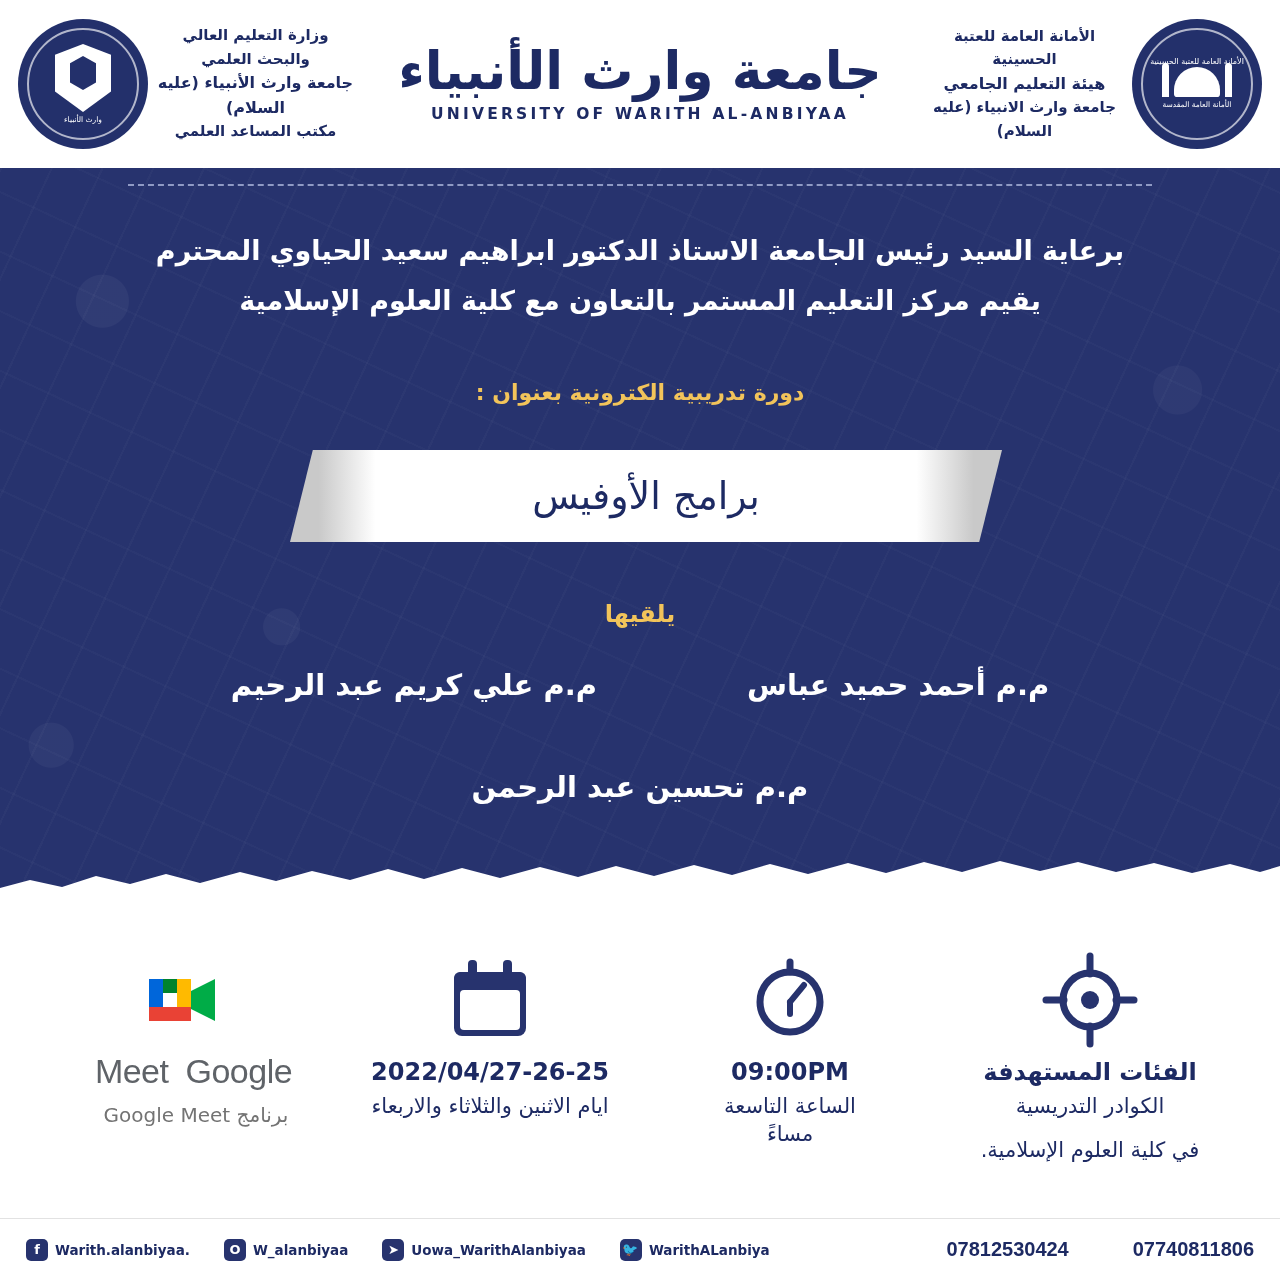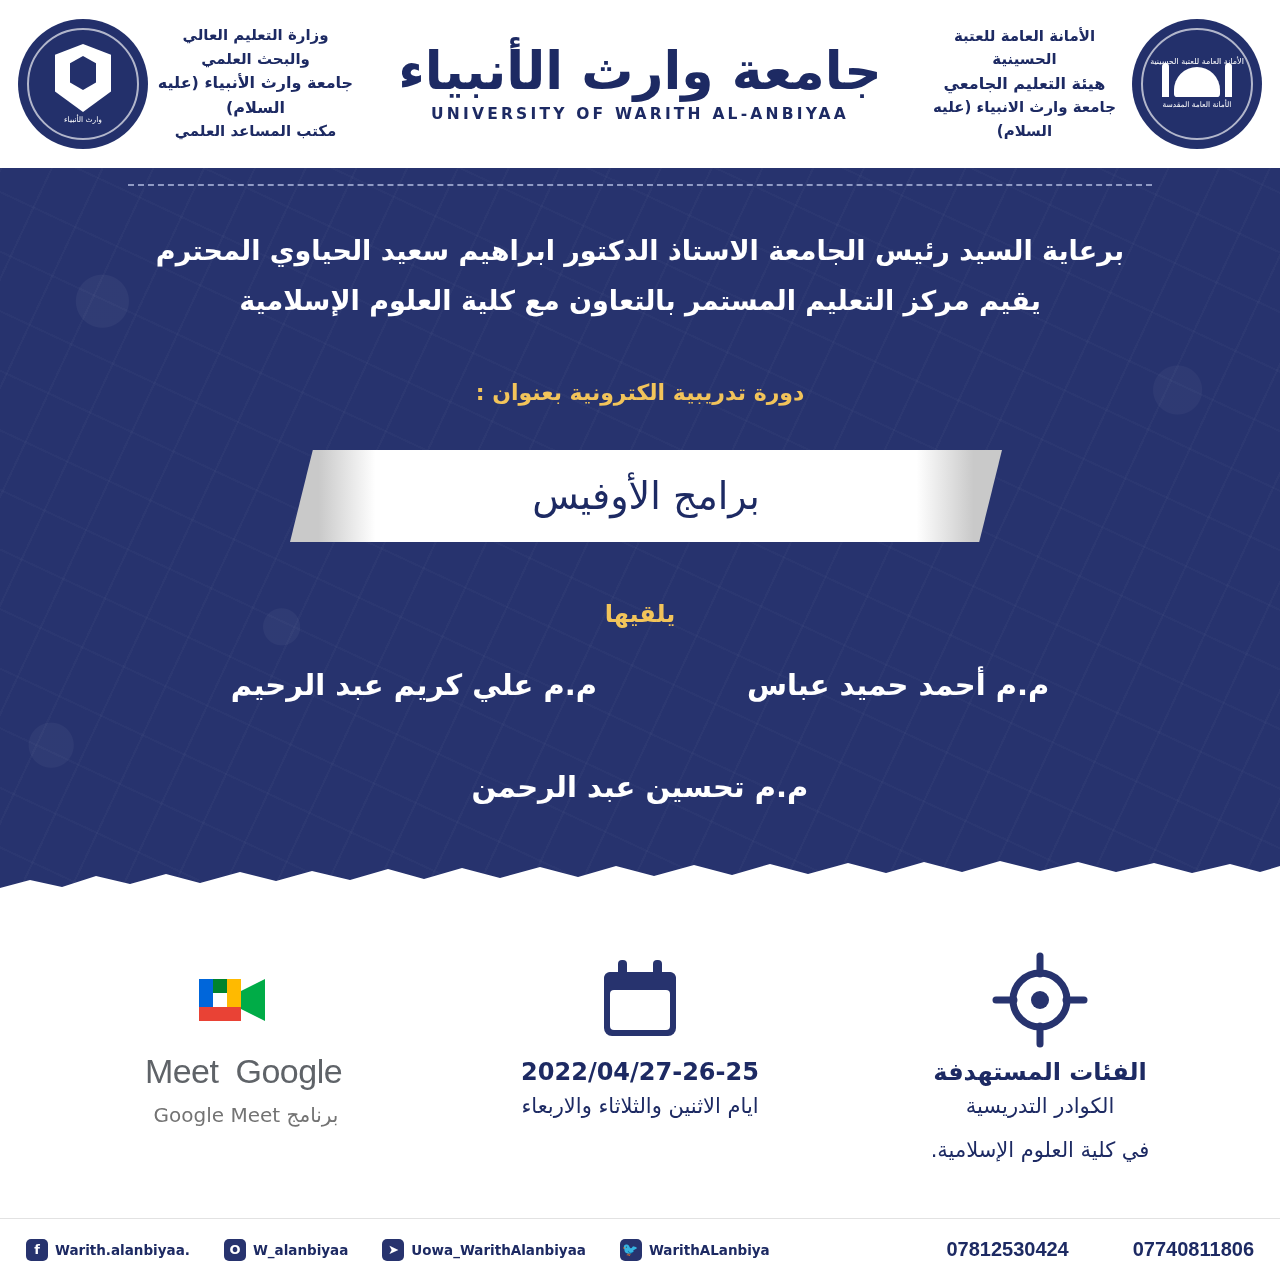--- a/index.html
+++ b/index.html
@@ -305,20 +305,33 @@
           <line x1="48" y1="74" x2="48" y2="92" stroke="#27336e" stroke-width="7" stroke-linecap="round"></line>
           <line x1="4" y1="48" x2="22" y2="48" stroke="#27336e" stroke-width="7" stroke-linecap="round"></line>
           <line x1="74" y1="48" x2="92" y2="48" stroke="#27336e" stroke-width="7" stroke-linecap="round"></line>
         </svg>
       </div>
       <div class="info-title">الفئات المستهدفة</div>
       <div class="info-sub">الكوادر التدريسية</div>
       <div class="info-sub" style="margin-top:16px">في كلية العلوم الإسلامية.</div>
     </div>
 
+    <div class="info-col">
+      <div class="info-icon">
+        <svg width="96" height="96" viewBox="0 0 96 96">
+          <circle cx="48" cy="50" r="30" fill="none" stroke="#27336e" stroke-width="7"></circle>
+          <line x1="48" y1="50" x2="62" y2="33" stroke="#27336e" stroke-width="6" stroke-linecap="round"></line>
+          <line x1="48" y1="50" x2="48" y2="62" stroke="#27336e" stroke-width="6" stroke-linecap="round"></line>
+          <line x1="48" y1="10" x2="48" y2="20" stroke="#27336e" stroke-width="7" stroke-linecap="round"></line>
+        </svg>
+      </div>
+      <div class="info-title">09:00PM</div>
+      <div class="info-sub">الساعة التاسعة</div>
+      <div class="info-sub" style="margin-top:0">مساءً</div>
+    </div>
 
     <div class="info-col">
       <div class="info-icon">
         <svg width="96" height="96" viewBox="0 0 96 96">
           <rect x="12" y="20" width="72" height="64" rx="8" fill="#27336e"></rect>
           <rect x="12" y="20" width="72" height="14" rx="6" fill="#27336e"></rect>
           <rect x="18" y="38" width="60" height="40" rx="4" fill="#ffffff"></rect>
           <rect x="26" y="8" width="9" height="20" rx="4" fill="#27336e"></rect>
           <rect x="61" y="8" width="9" height="20" rx="4" fill="#27336e"></rect>
         </svg>

